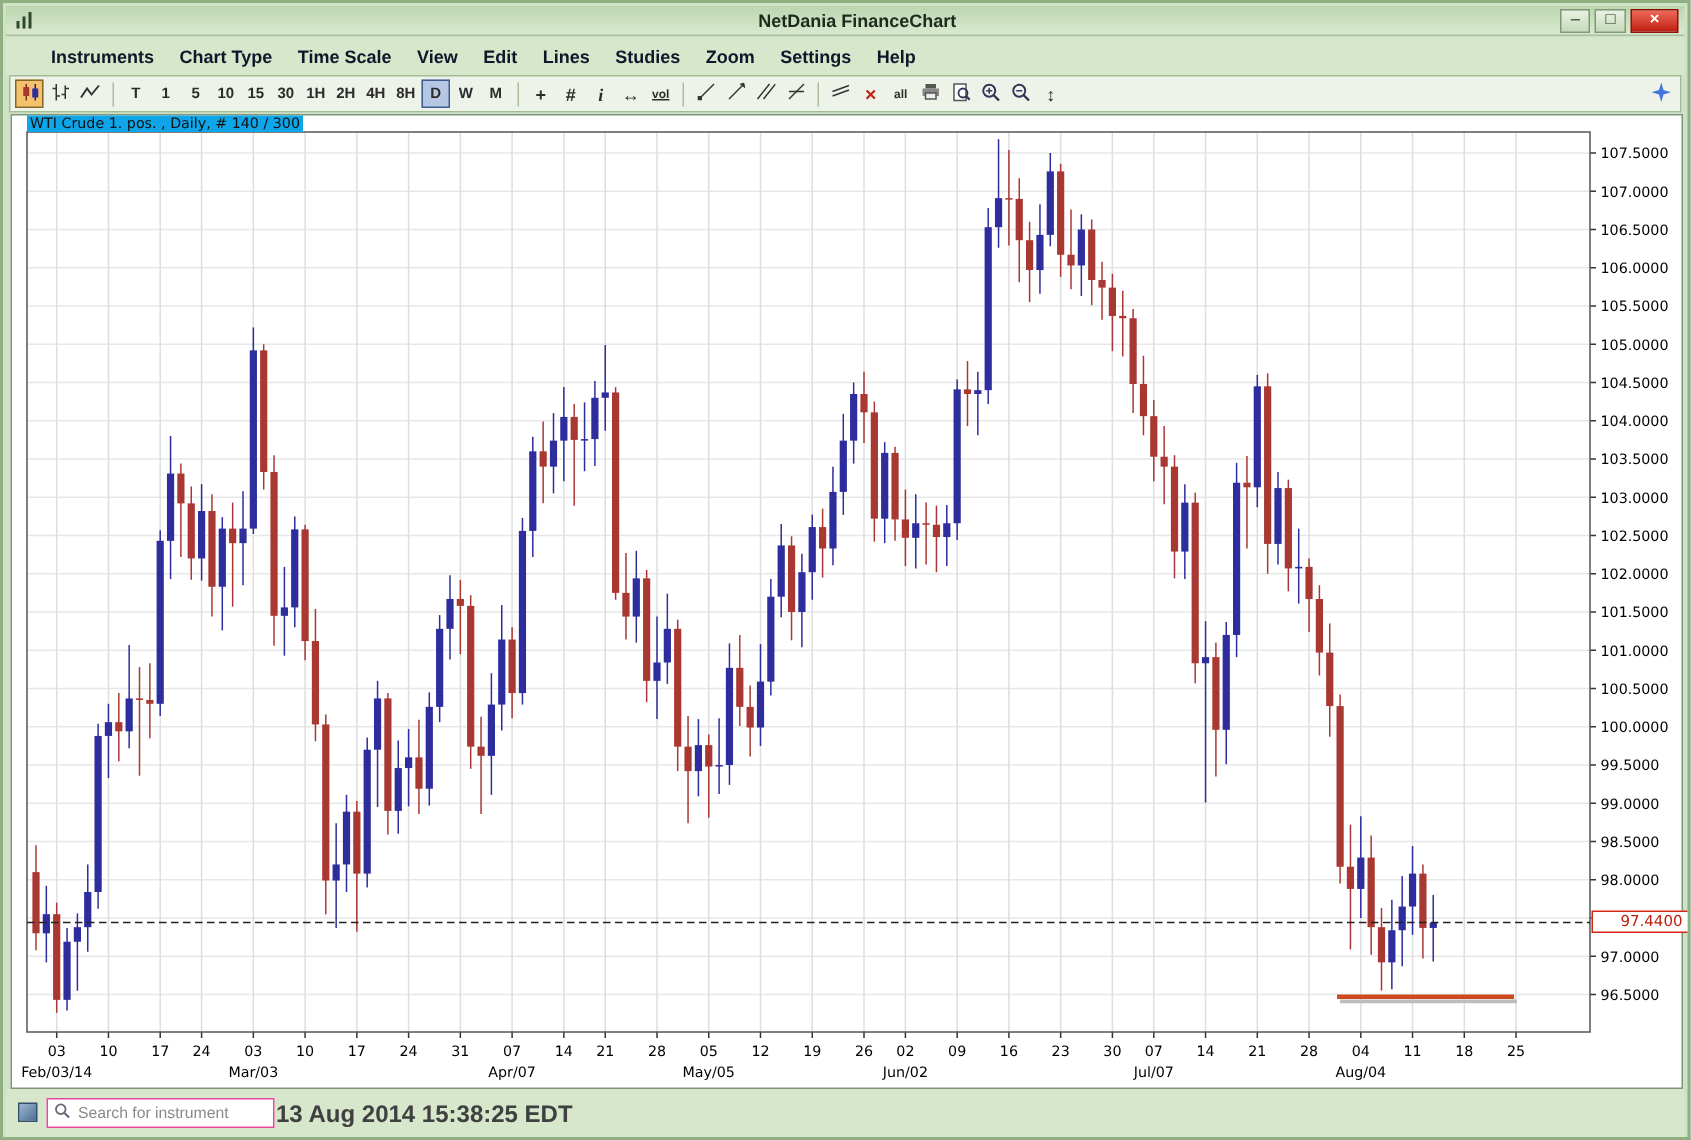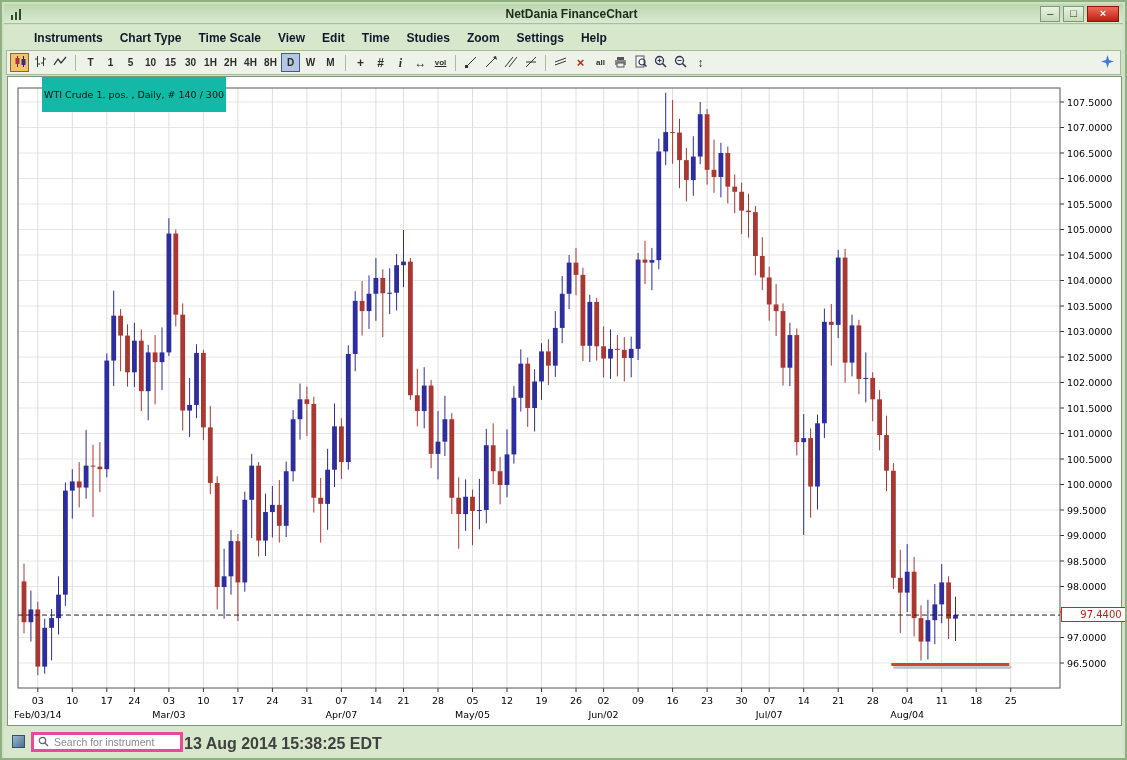--- a/index.html
+++ b/index.html
@@ -35,32 +35,32 @@
   .tbtn.sel-blue{background:#b6c7e3;border-color:#3e5a8e;}
   .tsep{width:1px;height:16px;background:#a9bd9d;margin:0 4px;}
   .tspring{flex:1;}
   .glyph{font-size:12px;line-height:12px;}
   .glyph.red{color:#c42313;font-size:13px;font-weight:bold;}
   .tiny-label{font-size:8px;font-weight:bold;text-decoration:underline;}
   
   .chart-panel{position:absolute;top:74px;left:5px;width:1115px;height:650px;
     background:#ffffff;border:1px solid #7e957a;}
   .instrument-label{position:absolute;left:10px;top:0px;font-size:9.5px;color:#111;
-    font-family:"DejaVu Sans",sans-serif;z-index:3;background:#14b8a6;padding:12px 2px;margin-left:24px;}
+    font-family:"DejaVu Sans",sans-serif;z-index:3;background:#0ea5e9;padding:0 2px;}
   #chart-svg{position:absolute;left:0;top:0;}
   #chart-svg text{font-family:"DejaVu Sans",sans-serif;font-size:9.5px;fill:#000;}
   .price-tag{position:absolute;left:1053px;top:530px;width:80px;height:15px;
     border:1px solid #d42413;background:#fff;color:#c02010;
     font-family:"DejaVu Sans",sans-serif;font-size:10px;line-height:13px;text-align:center;z-index:4;}
   
   .statusbar{position:absolute;left:2px;right:2px;top:724px;height:32px;background:#d7e7cc;}
   .inst-icon{position:absolute;left:8px;top:9px;width:13px;height:13px;
     background:linear-gradient(135deg,#9fb6cf,#4a6f96);border:1px solid #35506e;}
   .searchbox{position:absolute;left:27px;top:6px;width:152px;height:20px;background:#fff;
-    border:3px solid #ec4899;display:flex;align-items:center;padding:0 4px;gap:3px;}
+    border:1px solid #ec4899;display:flex;align-items:center;padding:0 4px;gap:3px;}
   .searchbox input{border:none;outline:none;flex:1;font-family:"Liberation Sans",sans-serif;
     font-size:10.5px;color:#333;background:transparent;width:100%;}
   .searchbox input::placeholder{color:#8a8a8a;}
   .timestamp{position:absolute;left:180px;top:9px;font-size:16px;font-weight:bold;color:#404040;}
 </style>
 </head>
 <body>
 
 <div class="window">
 
@@ -79,21 +79,21 @@
       <span class="winbtn close">×</span>
     </span>
   </div>
 
   <div class="menubar">
     <span class="menu-item">Instruments</span>
     <span class="menu-item">Chart Type</span>
     <span class="menu-item">Time Scale</span>
     <span class="menu-item">View</span>
     <span class="menu-item">Edit</span>
-    <span class="menu-item">Time</span>
+    <span class="menu-item">Lines</span>
     <span class="menu-item">Studies</span>
     <span class="menu-item">Zoom</span>
     <span class="menu-item">Settings</span>
     <span class="menu-item">Help</span>
   </div>
 
   <div class="toolbar">
     <button class="tbtn sel-orange">
       <span><svg width="12" height="13">
             <line x1="3.5" y1="1" x2="3.5" y2="12" stroke="#7a2a20"></line>

